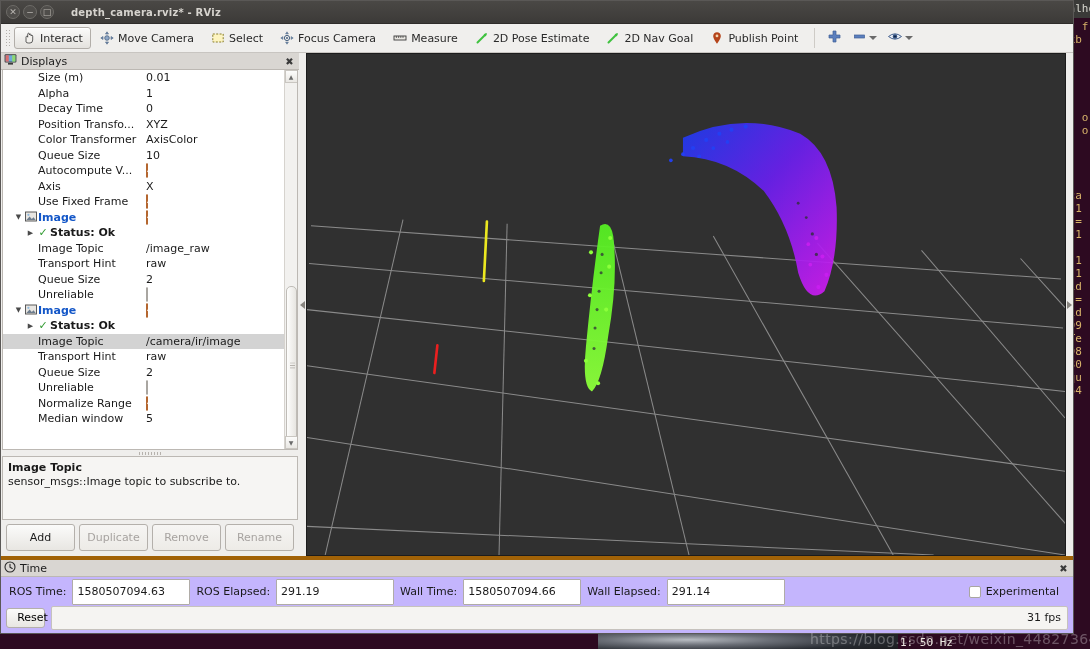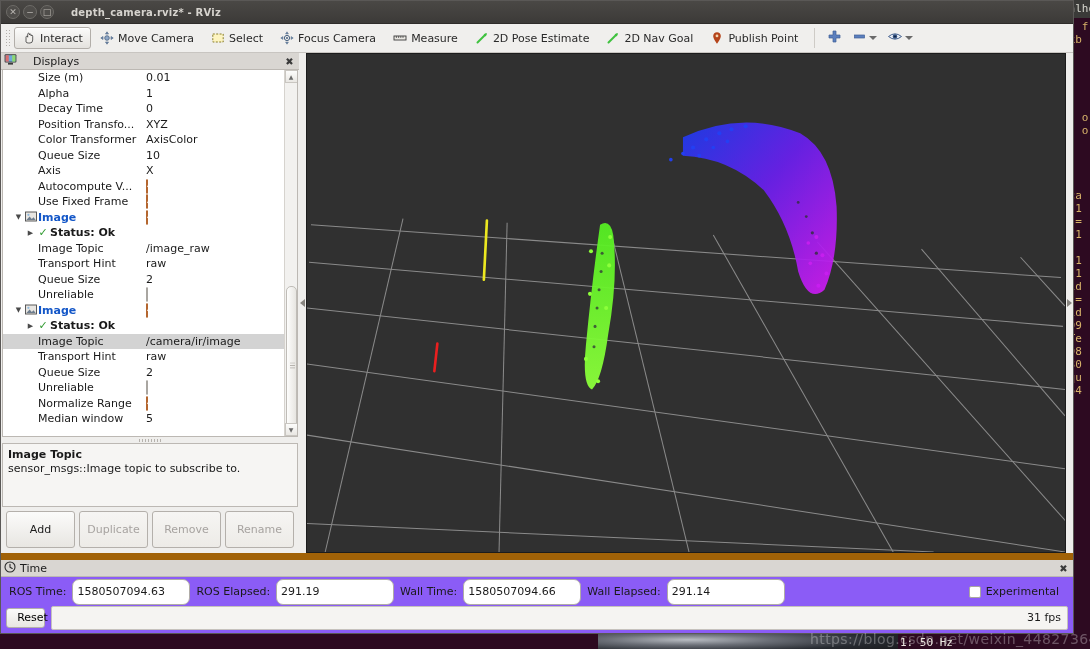--- a/index.html
+++ b/index.html
@@ -110,21 +110,21 @@
   #leftdock {
     width: 298px; flex: 0 0 298px;
     display: flex; flex-direction: column;
     background: #efeeec;
     min-height: 0;
   }
   .panel-title {
     height: 17px; flex: 0 0 17px;
     background: #d9d6d2;
     border-bottom: 1px solid #bcb8b3;
-    display: flex; align-items: center; gap: 16px;
+    display: flex; align-items: center; gap: 4px;
     padding: 0 3px; font-size: 11px; color: #1c1c1c;
   }
   .panel-title .ptclose {
     margin-left: auto; width: 13px; height: 13px;
     display: flex; align-items: center; justify-content: center;
     font-size: 10px; color: #3a3a3a;
   }
 
   #disp-tree-wrap {
     flex: 1 1 auto; min-height: 0;
@@ -203,21 +203,21 @@
     padding: 4px 5px; font-size: 11px; color: #1a1a1a;
     line-height: 14px;
   }
   #desc-box .dt { font-weight: bold; }
 
   #dock-buttons {
     flex: 0 0 30px; display: flex; align-items: center; gap: 4px;
     padding: 4px 5px 5px 5px;
   }
   .dbtn {
-    flex: 1 1 0; height: 37px;
+    flex: 1 1 0; height: 27px;
     background: linear-gradient(to bottom,#fbfbfa,#e8e6e2);
     border: 1px solid #b4b0ab; border-radius: 3px;
     font-size: 11px; color: #1c1c1c;
     display: flex; align-items: center; justify-content: center;
     cursor: default;
   }
   .dbtn.disabled { color: #a7a3a0; background: linear-gradient(to bottom,#f6f5f3,#edebe7); text-align: center; }
 
   
   #viewwrap { flex: 1 1 auto; display: flex; min-width: 0; position: relative; }
@@ -235,36 +235,36 @@
   .vgrip.right .arr { border-left: 5px solid #888580; }
   #view3d {
     flex: 1 1 auto; position: relative;
     background: #303030; overflow: hidden;
     border: 1px solid #1c1c1c;
   }
   #view3d svg { position: absolute; inset: 0; width: 100%; height: 100%; }
 
   
   #timepanel {
-    flex: 0 0 auto; background: #8b5cf6;
-    border-top: 7px solid #a16207;
+    flex: 0 0 auto; background: #c4b5fd;
+    border-top: 4px solid #a16207;
   }
   #time-title {
     height: 17px; background: #d9d6d2; border-bottom: 1px solid #bcb8b3;
     display: flex; align-items: center; gap: 4px; padding: 0 3px;
     font-size: 11px; color: #1c1c1c;
   }
   #time-title .ptclose { margin-left: auto; width: 13px; text-align: center; color: #3a3a3a; font-size: 10px;}
   #time-fields {
     height: 29px; display: flex; align-items: center;
     padding: 0 8px; gap: 6px;
   }
   #time-fields .tl { font-size: 11px; color: #1a1a1a; white-space: nowrap; }
   #time-fields input {
-    height: 20px; border: 1px solid #b0aca7; border-radius: 7px;
+    height: 20px; border: 1px solid #b0aca7; border-radius: 1px;
     background: #ffffff; font-size: 11px; color: #1a1a1a;
     padding: 12px 4px; font-family: "DejaVu Sans", sans-serif;
   }
   .tfield-w { width: 118px; }
   #exp-wrap { margin-left: auto; display: flex; align-items: center; gap: 5px; padding-right: 6px; }
   .qchk { width: 12px; height: 12px; border: 1px solid #a9a6a1; background: #fff; border-radius: 2px; }
   #time-bottom {
     height: 27px; display: flex; align-items: center; gap: 6px; padding: 0 5px 4px 5px;
   }
   #reset-btn {
@@ -492,27 +492,27 @@
               <span class="rname">Color Transformer</span>
               <span class="rval">AxisColor</span>
             </div>
             <div class="row">
               <span style="display: inline-block; width: 33px;"></span>
               <span class="rname">Queue Size</span>
               <span class="rval">10</span>
             </div>
             <div class="row">
               <span style="display: inline-block; width: 33px;"></span>
+              <span class="rname">Autocompute V...</span>
+              <span class="rval"><span class="chk"></span></span>
+            </div>
+            <div class="row">
+              <span style="display: inline-block; width: 33px;"></span>
               <span class="rname">Axis</span>
               <span class="rval">X</span>
-            </div>
-            <div class="row">
-              <span style="display: inline-block; width: 33px;"></span>
-              <span class="rname">Autocompute V...</span>
-              <span class="rval"><span class="chk"></span></span>
             </div>
             <div class="row">
               <span style="display: inline-block; width: 33px;"></span>
               <span class="rname">Use Fixed Frame</span>
               <span class="rval"><span class="chk"></span></span>
             </div>
             <div class="row">
               <span style="display: inline-block; width: 8px;"></span>
               <span class="twisty">▼</span>
               <span class="ricon">

